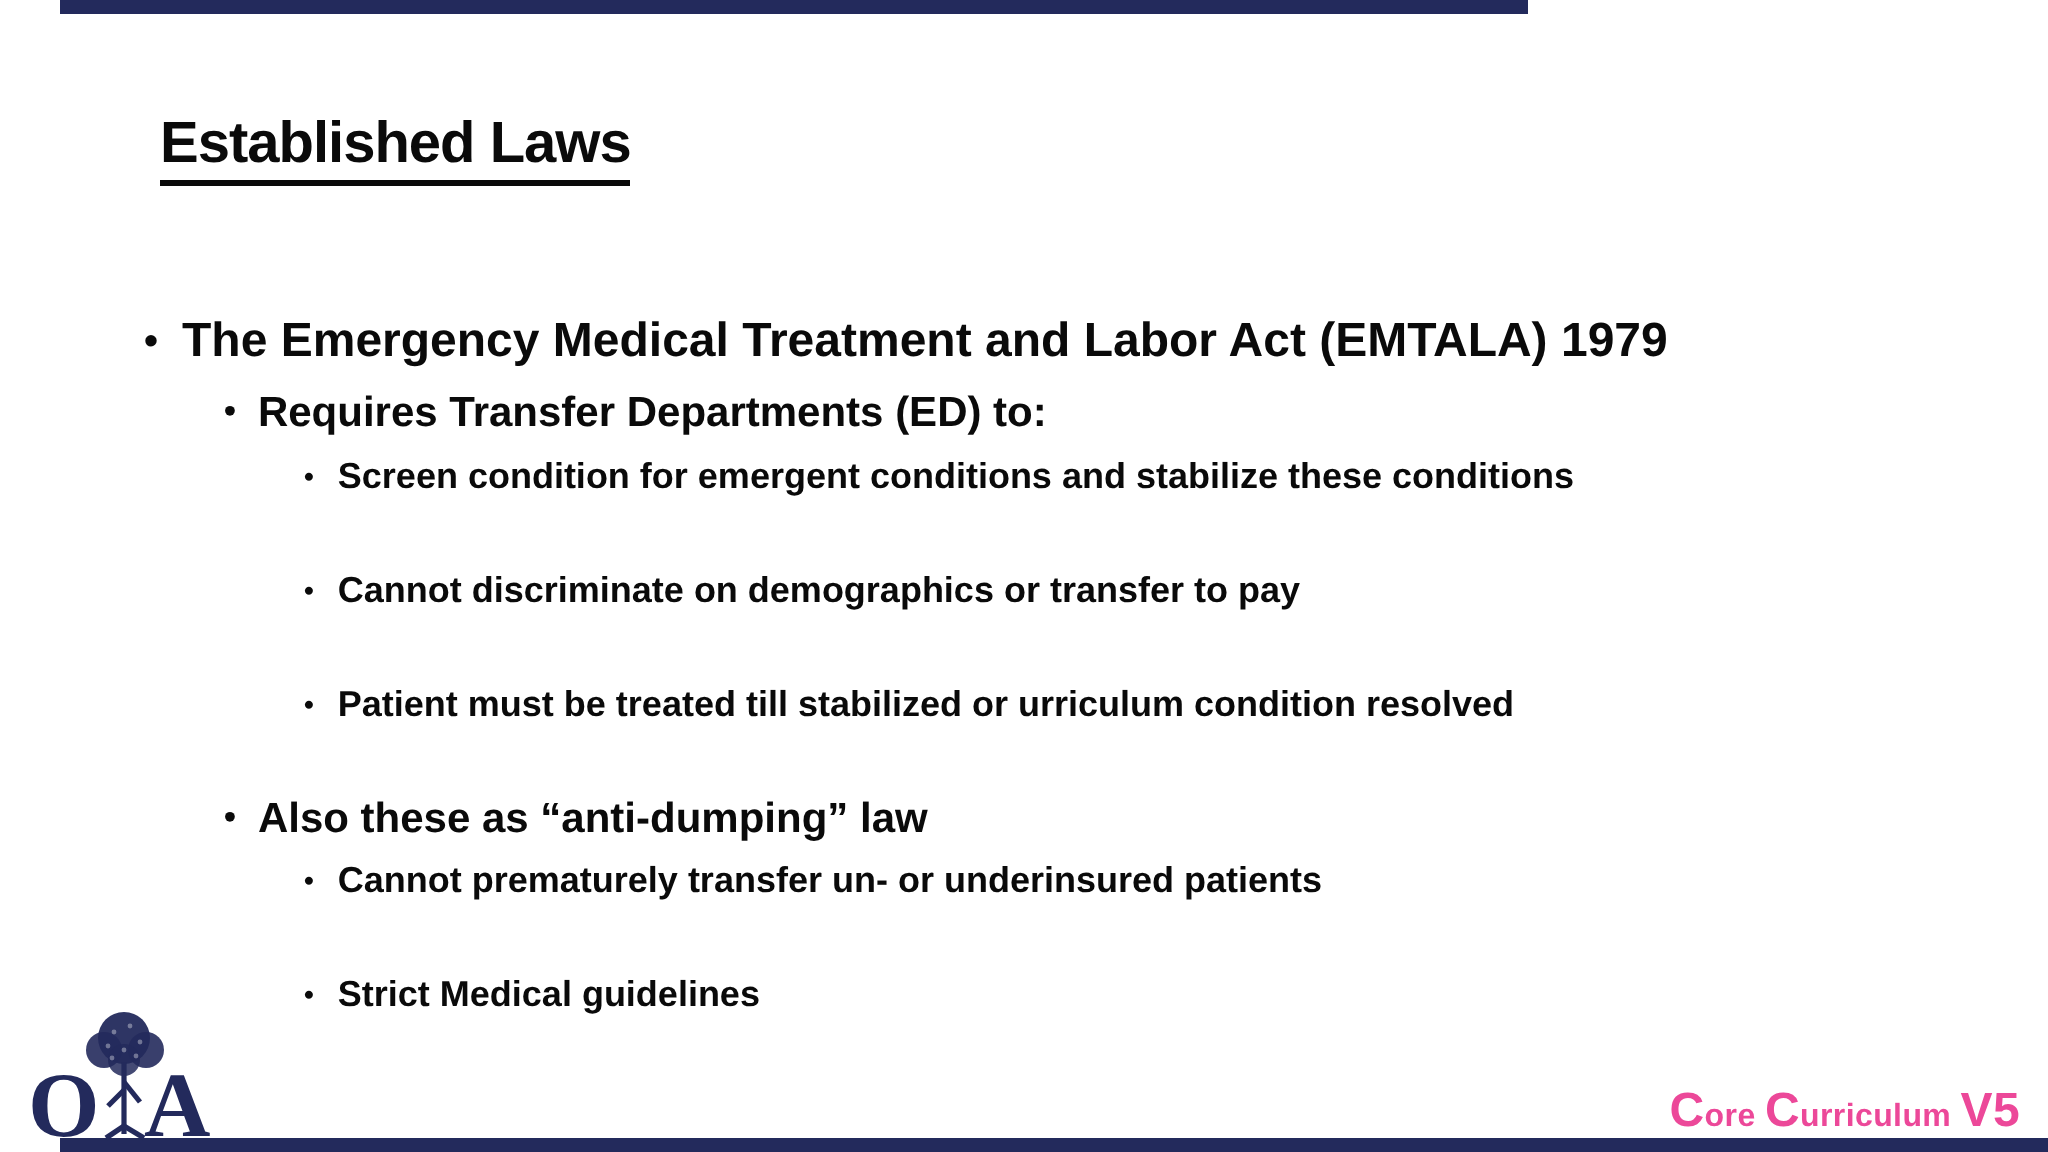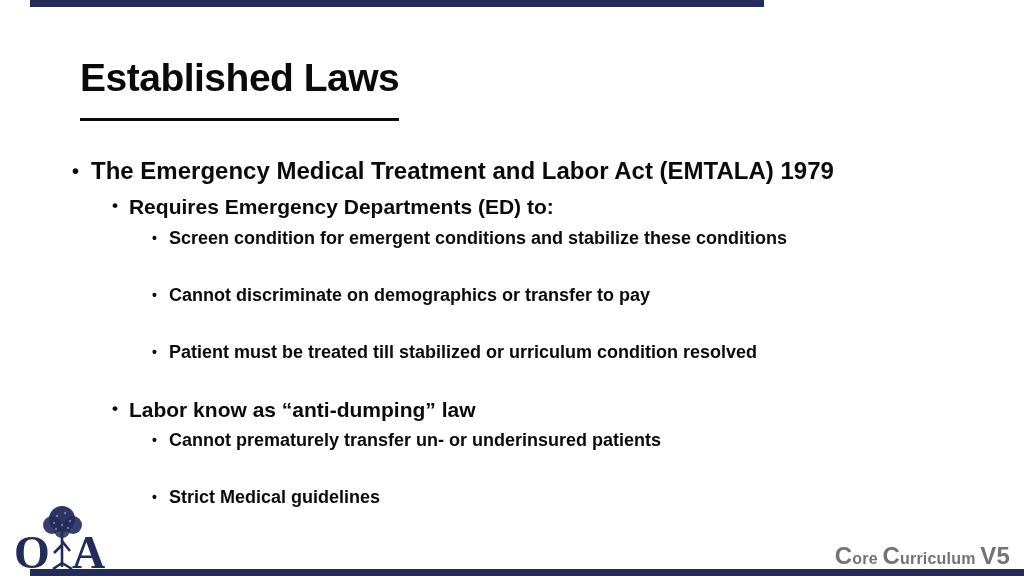--- a/index.html
+++ b/index.html
@@ -12,22 +12,22 @@
   .slide{position:absolute;inset:0;}
 
   
   .bar{position:absolute;background:var(--navy,#232a5c);}
   .bar.top{left:30px;top:0;width:734px;height:7px;}
   .bar.bottom{left:30px;bottom:0;width:994px;height:7px;}
 
   
   .title{
     position:absolute;left:80px;top:56px;
-    font-size:39px;font-weight:700;letter-spacing:-0.5px;
-    border-bottom:3px solid #0a0a0a;padding-bottom:17px;line-height:1.15;
+    font-size:29px;font-weight:700;letter-spacing:-0.5px;
+    border-bottom:3px solid #0a0a0a;padding-bottom:1px;line-height:1.15;
   }
 
   
   .line{position:absolute;display:flex;align-items:flex-start;font-weight:700;line-height:1.2;}
   .line .marker{flex:0 0 auto;}
   .lvl1{left:72px;font-size:24px;}
   .lvl1 .marker{font-size:20px;margin:2px 12px 0 0;}
   .lvl2{left:112px;font-size:21px;}
   .lvl2 .marker{font-size:17px;margin:2px 11px 0 0;}
   .lvl3{left:152px;font-size:18px;}
@@ -38,21 +38,21 @@
   .pos-c{top:228px;}
   .pos-d{top:285px;}
   .pos-e{top:342px;}
   .pos-f{top:397px;}
   .pos-g{top:430px;}
   .pos-h{top:487px;}
 
   
   .branding{
     position:absolute;right:14px;bottom:8px;
-    font-weight:700;font-size:16px;letter-spacing:0.2px;color:#737373;
+    font-weight:700;font-size:16px;letter-spacing:0.2px;color:#ec4899;
     white-space:pre-wrap;
     text-align:center;
   }
   .branding .big{font-size:24px;line-height:1;}
   .branding .small{font-size:16px;}
 
   
   .logo{position:absolute;left:12px;top:501px;width:100px;height:72px;}
   .logo svg{display:block;width:100%;height:100%;}
 </style>
@@ -66,41 +66,41 @@
 
   <div class="title">Established Laws</div>
 
   <div class="line lvl1 pos-a">
     <span class="marker">•</span>
     <span>The Emergency Medical Treatment and Labor Act (EMTALA) 1979</span>
   </div>
 
   <div class="line lvl2 pos-b">
     <span class="marker">•</span>
-    <span>Requires Emergency Departments (ED) to:</span>
+    <span>Requires Transfer Departments (ED) to:</span>
   </div>
 
   <div class="line lvl3 pos-c">
     <span class="marker">•</span>
     <span>Screen condition for emergent conditions and stabilize these conditions</span>
   </div>
 
   <div class="line lvl3 pos-d">
     <span class="marker">•</span>
     <span>Cannot discriminate on demographics or transfer to pay</span>
   </div>
 
   <div class="line lvl3 pos-e">
     <span class="marker">•</span>
     <span>Patient must be treated till stabilized or urriculum condition resolved</span>
   </div>
 
   <div class="line lvl2 pos-f">
     <span class="marker">•</span>
-    <span>Labor know as “anti-dumping” law</span>
+    <span>Also these as “anti-dumping” law</span>
   </div>
 
   <div class="line lvl3 pos-g">
     <span class="marker">•</span>
     <span>Cannot prematurely transfer un- or underinsured patients</span>
   </div>
 
   <div class="line lvl3 pos-h">
     <span class="marker">•</span>
     <span>Strict Medical guidelines</span>

